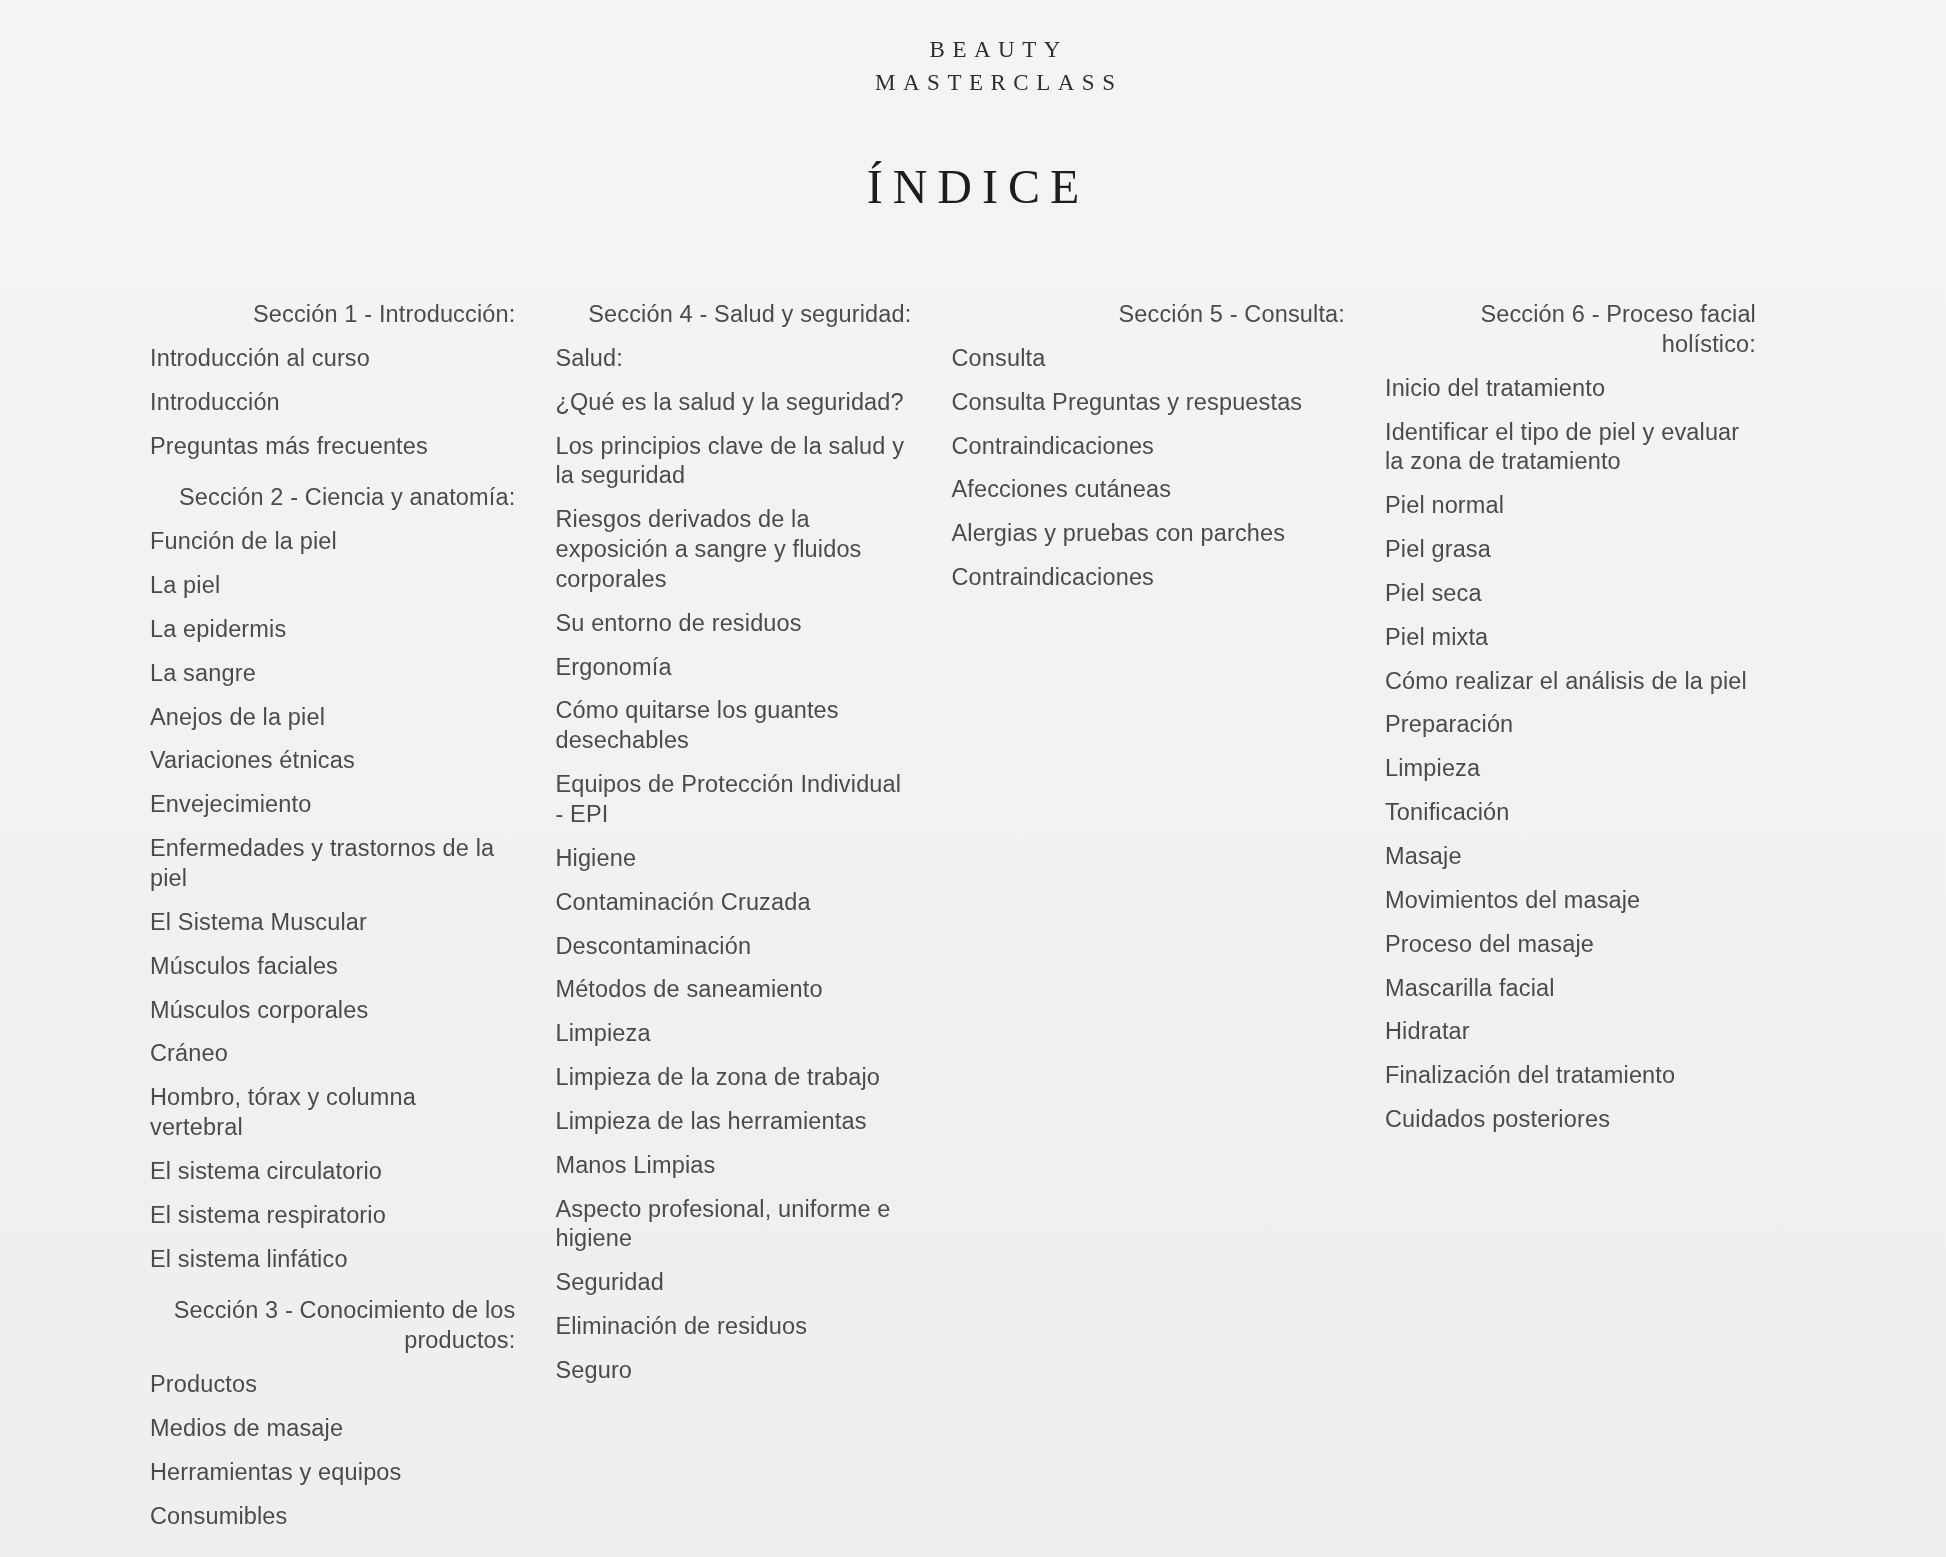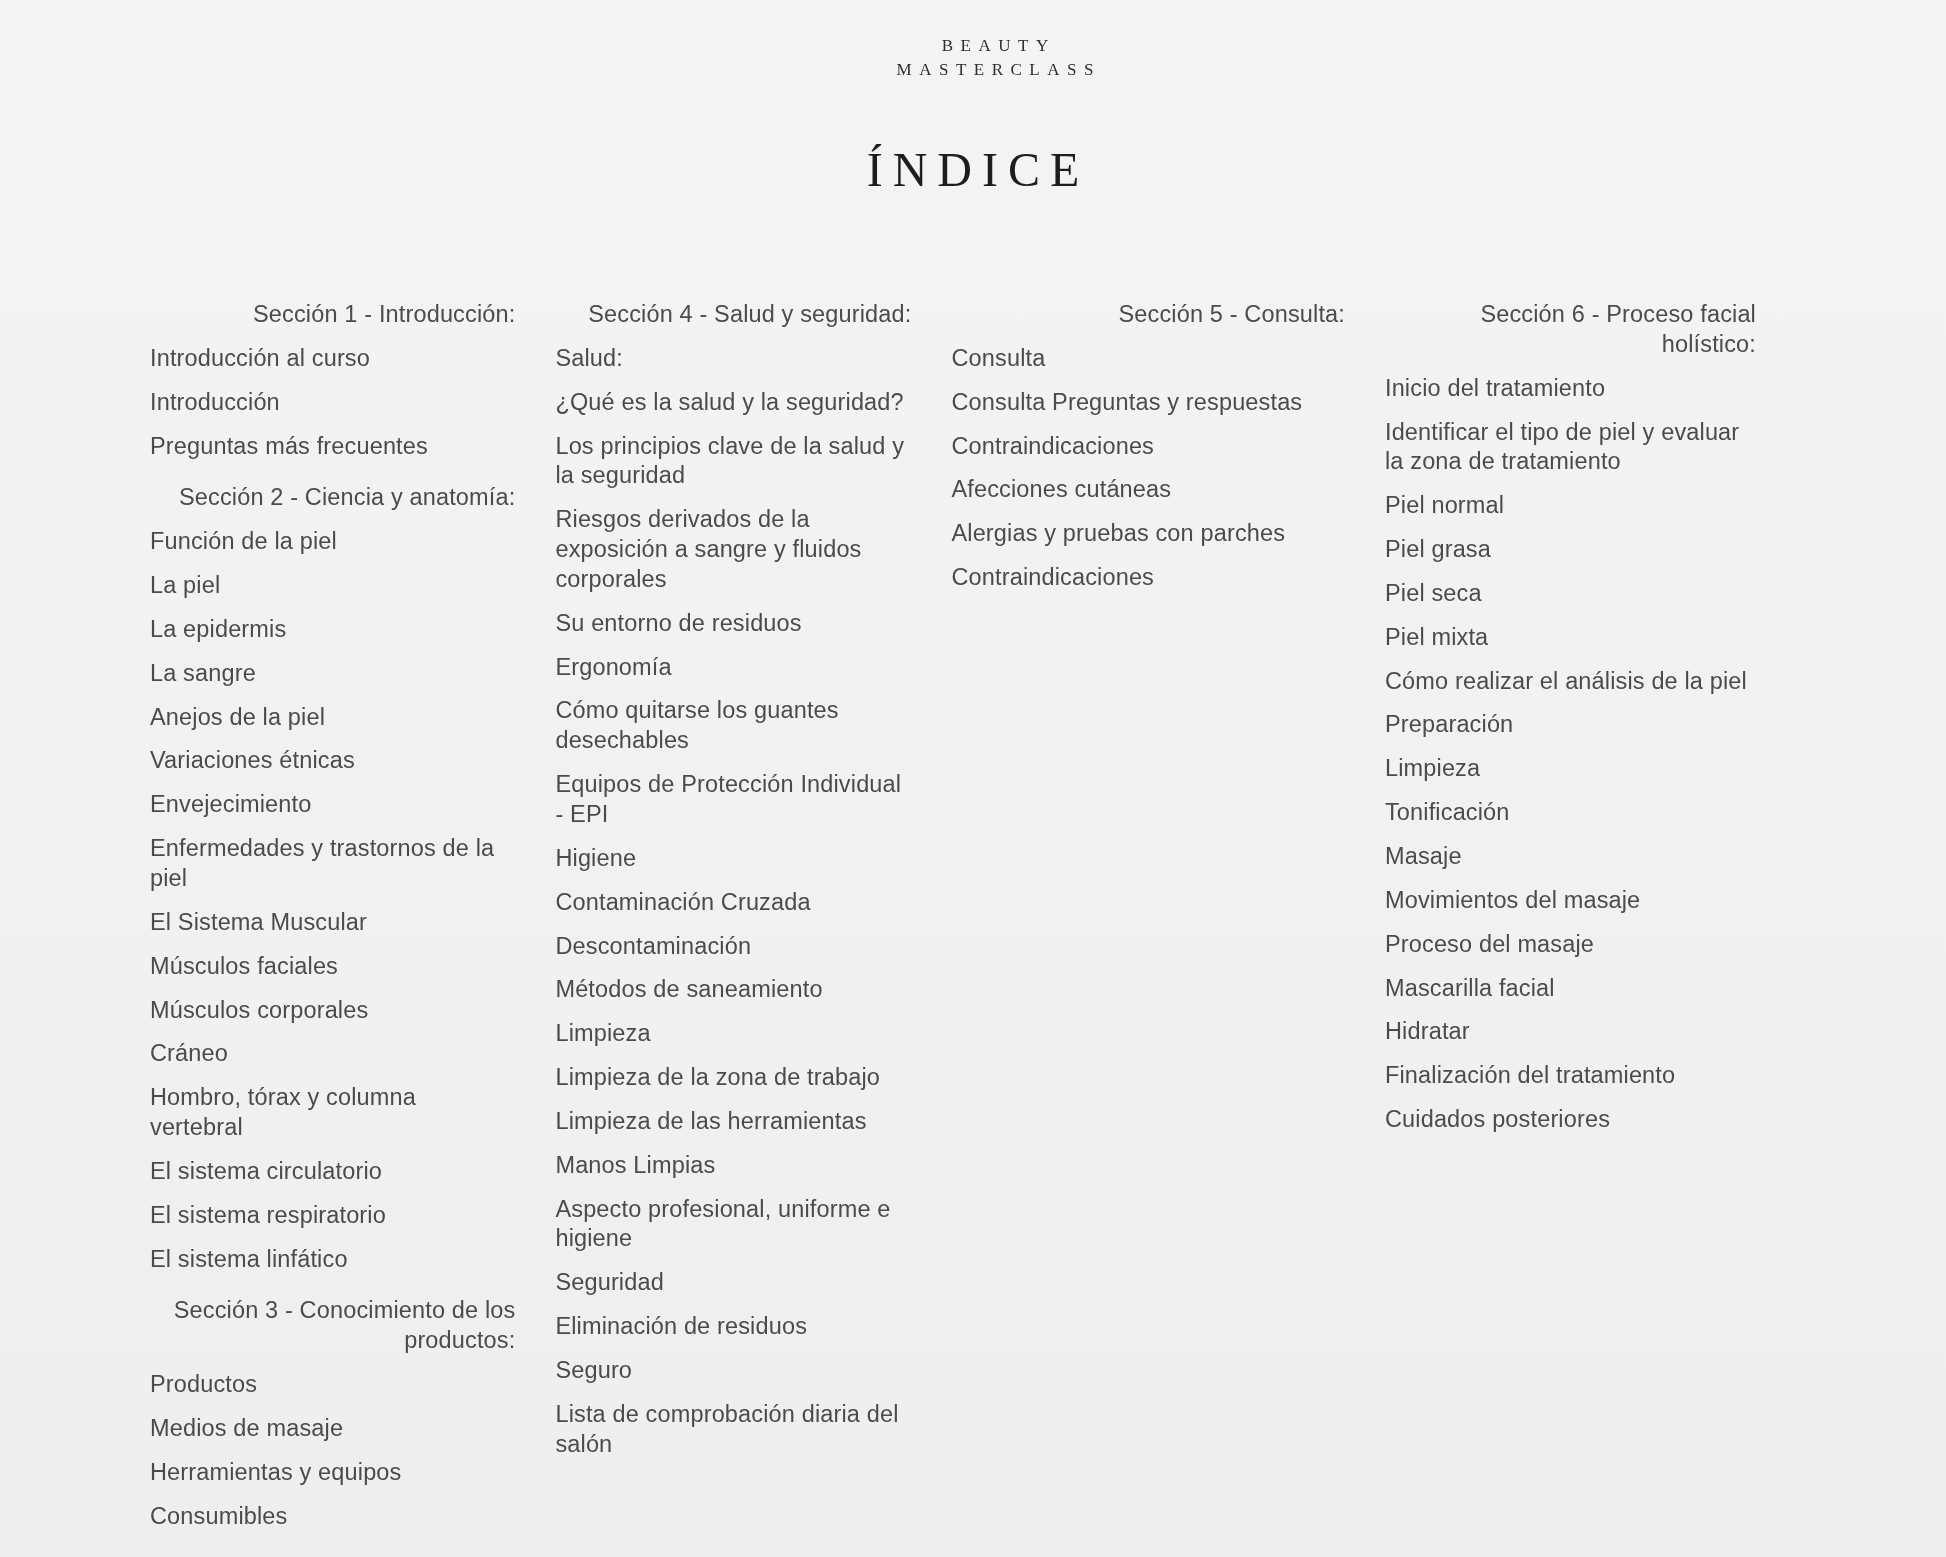--- a/index.html
+++ b/index.html
@@ -22,21 +22,21 @@
     box-sizing: border-box;
   }
 
   
   .masthead {
     text-align: center;
     padding-top: 34px;
   }
   .masthead-line {
     font-family: "Liberation Serif", serif;
-    font-size: 17px;
+    font-size: 23px;
     letter-spacing: 7.5px;
     color: #2e2e2e;
     line-height: 1.42;
     text-indent: 7.5px;
     padding-left: 44px;
   }
 
   
   .doc-title {
     text-align: center;
@@ -139,21 +139,20 @@
         <div class="entry">Descontaminación</div>
         <div class="entry">Métodos de saneamiento</div>
         <div class="entry">Limpieza</div>
         <div class="entry">Limpieza de la zona de trabajo</div>
         <div class="entry">Limpieza de las herramientas</div>
         <div class="entry">Manos Limpias</div>
         <div class="entry">Aspecto profesional, uniforme e higiene</div>
         <div class="entry">Seguridad</div>
         <div class="entry">Eliminación de residuos</div>
         <div class="entry">Seguro</div>
-        <div class="entry">Lista de comprobación diaria del salón</div>
       </div>
     <div class="column col-3">
         <div class="entry heading">Sección 5 - Consulta:</div>
         <div class="entry">Consulta</div>
         <div class="entry">Consulta Preguntas y respuestas</div>
         <div class="entry">Contraindicaciones</div>
         <div class="entry">Afecciones cutáneas</div>
         <div class="entry">Alergias y pruebas con parches</div>
         <div class="entry">Contraindicaciones</div>
       </div>

